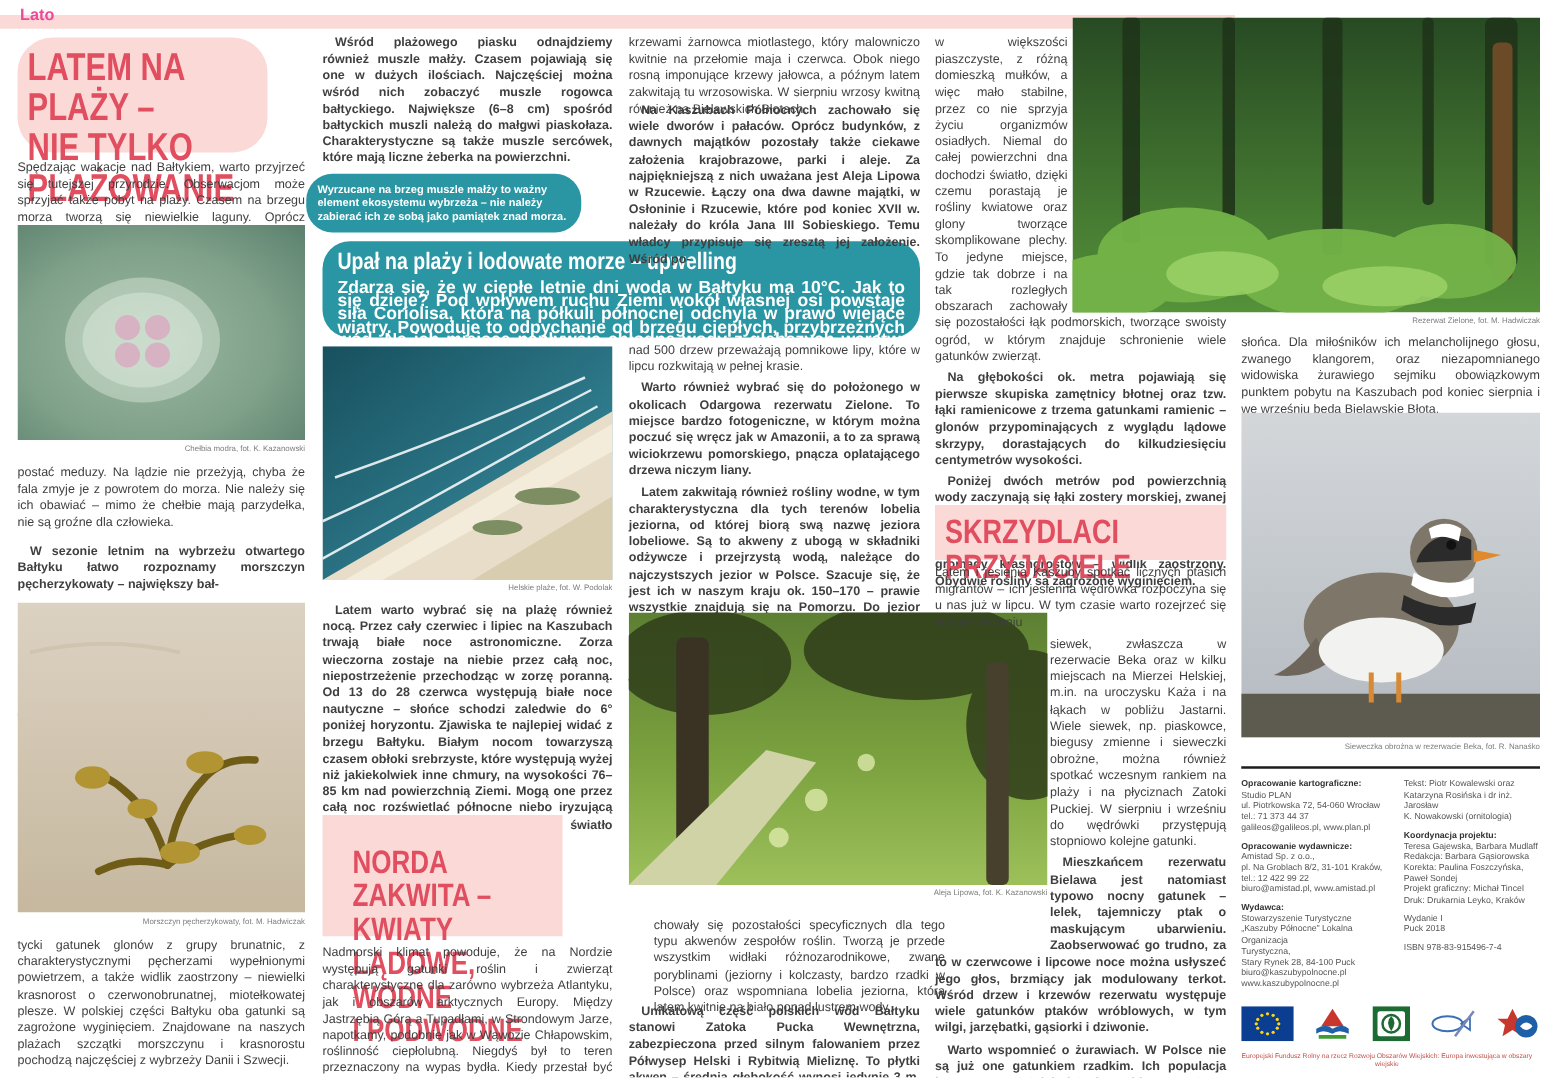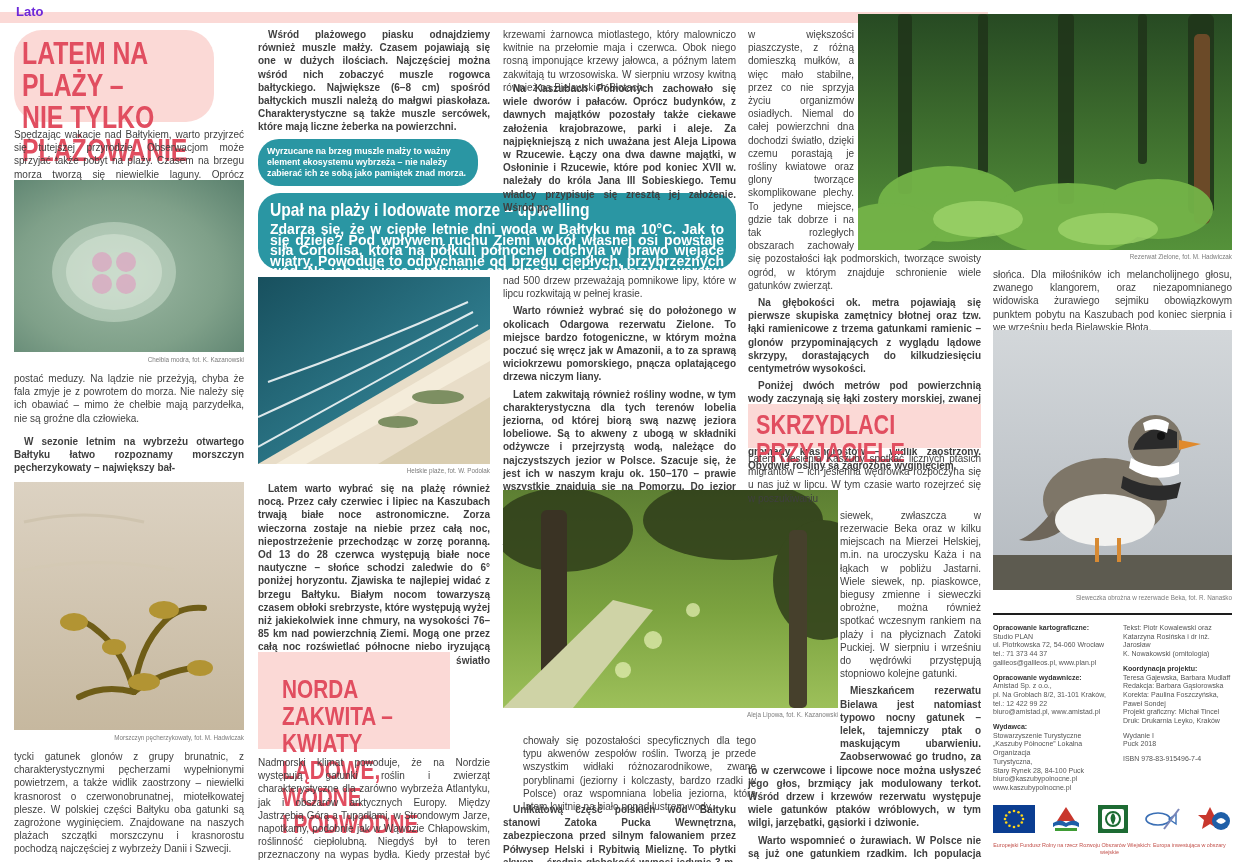--- a/index.html
+++ b/index.html
@@ -30,21 +30,21 @@
   .float-r{float:right;}
   .float-l{float:left;}
   .logo-row{display:flex;align-items:center;justify-content:space-between;}
 </style>
 </head>
 <body>
 
 <div class="page">
 
   <div class="abs pink-bg" style="top:12px;left:0;width:988px;height:11px;"></div>
-  <div class="abs" style="top:4px;left:16px;font-size:13px;font-weight:bold;color:#6d28d9;">Lato</div>
+  <div class="abs" style="top:4px;left:16px;font-size:13px;font-weight:bold;color:#ec4899;">Lato</div>
 
   <div class="abs pink-bg" style="top:30px;left:14px;width:200px;height:92px;padding:8px 8px;box-sizing:border-box;border-radius:28px;">
     <div class="headline h-main pre">LATEM NA PLAŻY –
 NIE TYLKO PLAŻOWANIE</div>
   </div>
   <p class="abs body-txt" style="top:128px;left:14px;width:230px;">Spędzając wakacje nad Bałtykiem, warto przyjrzeć się tutejszej przyrodzie. Obserwacjom może sprzyjać także pobyt na plaży. Czasem na brzegu morza tworzą się niewielkie laguny. Oprócz drobnych skorupiaków – kiełży, pojawiają się w nich chełbie modre. Ich dorosłe osobniki przybierają</p>
 
   <svg class="abs photo" style="top:180px;left:14px;" width="230" height="172">
     <defs>
         <radialGradient id="jg" cx="45%" cy="55%" r="75%">
@@ -87,21 +87,21 @@
         <ellipse cx="150" cy="128" rx="15" ry="9"></ellipse>
       <ellipse cx="186" cy="186" rx="13" ry="8"></ellipse>
         <ellipse cx="100" cy="165" rx="12" ry="8"></ellipse>
       <ellipse cx="130" cy="200" rx="16" ry="9"></ellipse>
     </g>
   </svg>
   <div class="abs caption" style="top:734px;left:14px;width:230px;">Morszczyn pęcherzykowaty, fot. M. Hadwiczak</div>
   <p class="abs body-txt" style="top:750px;left:14px;width:230px;">tycki gatunek glonów z grupy brunatnic, z charakterystycznymi pęcherzami wypełnionymi powietrzem, a także widlik zaostrzony – niewielki krasnorost o czerwonobrunatnej, miotełkowatej plesze. W polskiej części Bałtyku oba gatunki są zagrożone wyginięciem. Znajdowane na naszych plażach szczątki morszczynu i krasnorostu pochodzą najczęściej z wybrzeży Danii i Szwecji.</p>
 
   <p class="abs body-txt indent" style="top:28px;left:258px;width:232px;">Wśród plażowego piasku odnajdziemy również muszle małży. Czasem pojawiają się one w dużych ilościach. Najczęściej można wśród nich zobaczyć muszle rogowca bałtyckiego. Największe (6–8 cm) spośród bałtyckich muszli należą do małgwi piaskołaza. Charakterystyczne są także muszle sercówek, które mają liczne żeberka na powierzchni.</p>
-  <div class="abs teal-note" style="top:139px;left:258px;width:220px;height:47px;border-radius:21px;">Wyrzucane na brzeg muszle małży to ważny element ekosystemu wybrzeża – nie należy zabierać ich ze sobą jako pamiątek znad morza.</div>
+  <div class="abs teal-note" style="top:139px;left:245px;width:220px;height:47px;border-radius:21px;">Wyrzucane na brzeg muszle małży to ważny element ekosystemu wybrzeża – nie należy zabierać ich ze sobą jako pamiątek znad morza.</div>
 
   <div class="abs up-box" style="top:193px;left:258px;width:478px;height:77px;">
     <div class="up-title">Upał na plaży i lodowate morze – upwelling</div>
     <p class="up-body">Zdarza się, że w ciepłe letnie dni woda w Bałtyku ma 10°C. Jak to się dzieje? Pod wpływem ruchu Ziemi wokół własnej osi powstaje siła Coriolisa, która na półkuli północnej odchyla w prawo wiejące wiatry. Powoduje to odpychanie od brzegu ciepłych, przybrzeżnych wód. Na ich miejsce napływają chłodne wody z głębszych warstw. Zjawisko to nazywamy upwellingiem. Na Kaszubach zachodzi ono najczęściej na Półwyspie Helskim, od strony otwartego morza, oraz w rejonie Łeby.</p>
   </div>
 
   <svg class="abs photo" style="top:277px;left:258px;" width="232" height="187">
     <defs>
         <linearGradient id="sea" x1="0" y1="0" x2="1" y2="1">
       <stop offset="0%" stop-color="#18505e"></stop>

